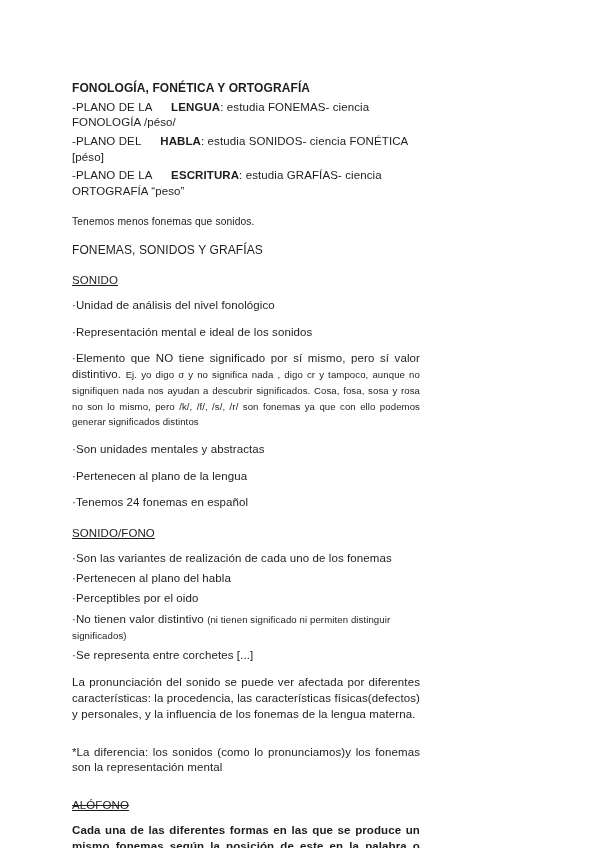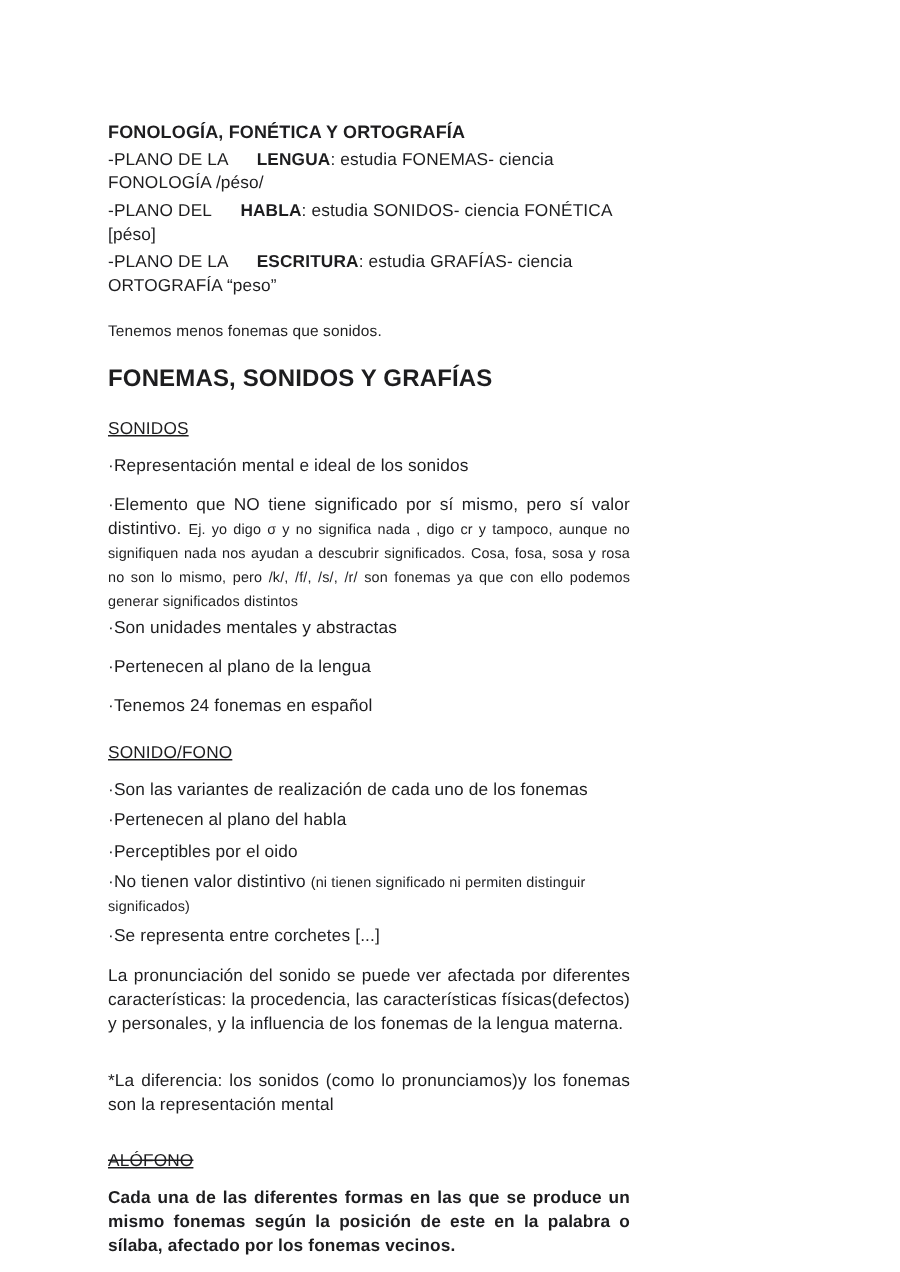--- a/index.html
+++ b/index.html
@@ -5,47 +5,48 @@
   html,body{margin:0;padding:0;background:#ffffff;}
   body{width:600px;height:848px;font-family:"Liberation Sans",sans-serif;color:#1d1d1f;}
   .page{box-sizing:border-box;width:492px;height:848px;padding:80px 72px 40px 72px;
         font-size:11.5px;line-height:1.38;letter-spacing:.1px;}
   .b{font-weight:bold;padding-left:16px;}
   .small{font-size:9.6px;}
   .just{text-align:justify;}
   .title{font-weight:bold;font-size:12px;margin:0 0 3px 0;}
   .plano{margin:0 0 2.5px 0;}
   .note{font-size:10.3px;margin:15px 0 0 0;}
-  .section-heading{font-weight:bold;font-size:16px;margin:13px 0 0 0;}
+  .section-heading{font-weight:normal;font-size:12px;margin:13px 0 0 0;}
   .sub-heading{text-decoration:underline;margin:15px 0 9px 0;}
   .sub-heading.struck{text-decoration:underline line-through;}
   .fon-bullet{margin:0 0 10.5px 0;}
-  .fon-para{margin:0 0 2px 0;}
+  .fon-para{margin:0 0 12px 0;}
   .son-bullet{margin:0 0 4.5px 0;}
   .footnote{font-size:9.8px;margin:1px 0 18px 0;}
   .para{margin:11px 0 0 0;}
   .gap-lg{margin-top:22px;}
 </style>
 </head>
 <body>
 
 <div class="page">
 
   <div class="title">FONOLOGÍA, FONÉTICA Y ORTOGRAFÍA</div>
 
   <div class="plano"><span>-PLANO DE LA </span><span class="b">LENGUA</span><span>: estudia FONEMAS- ciencia FONOLOGÍA  /péso/</span></div>
   <div class="plano"><span>-PLANO DEL </span><span class="b">HABLA</span><span>: estudia SONIDOS- ciencia FONÉTICA [péso]</span></div>
   <div class="plano"><span>-PLANO DE LA </span><span class="b">ESCRITURA</span><span>: estudia GRAFÍAS- ciencia ORTOGRAFÍA “peso”</span></div>
 
   <div class="note">Tenemos menos fonemas que sonidos.</div>
 
   <div class="section-heading">FONEMAS, SONIDOS Y GRAFÍAS</div>
 
-  <div class="sub-heading">SONIDOS</div>
+  <div class="sub-heading">SONIDO</div>
 
+  <div class="fon-bullet">·Unidad de análisis del nivel fonológico</div>
   <div class="fon-bullet">·Representación mental e ideal de los sonidos</div>
 
   <div class="fon-para just"><span>·Elemento que NO tiene significado por sí mismo, pero sí valor distintivo. </span><span class="small">Ej. yo digo σ y no significa nada , digo cr y tampoco, aunque no signifiquen nada nos ayudan a descubrir significados. Cosa, fosa, sosa y rosa no son lo mismo, pero /k/, /f/, /s/, /r/ son fonemas ya que con ello podemos generar significados distintos</span></div>
 
   <div class="fon-bullet">·Son unidades mentales y abstractas</div>
   <div class="fon-bullet">·Pertenecen al plano de la lengua</div>
   <div class="fon-bullet">·Tenemos 24 fonemas en español</div>
 
 
   <div class="sub-heading">SONIDO/FONO</div>

